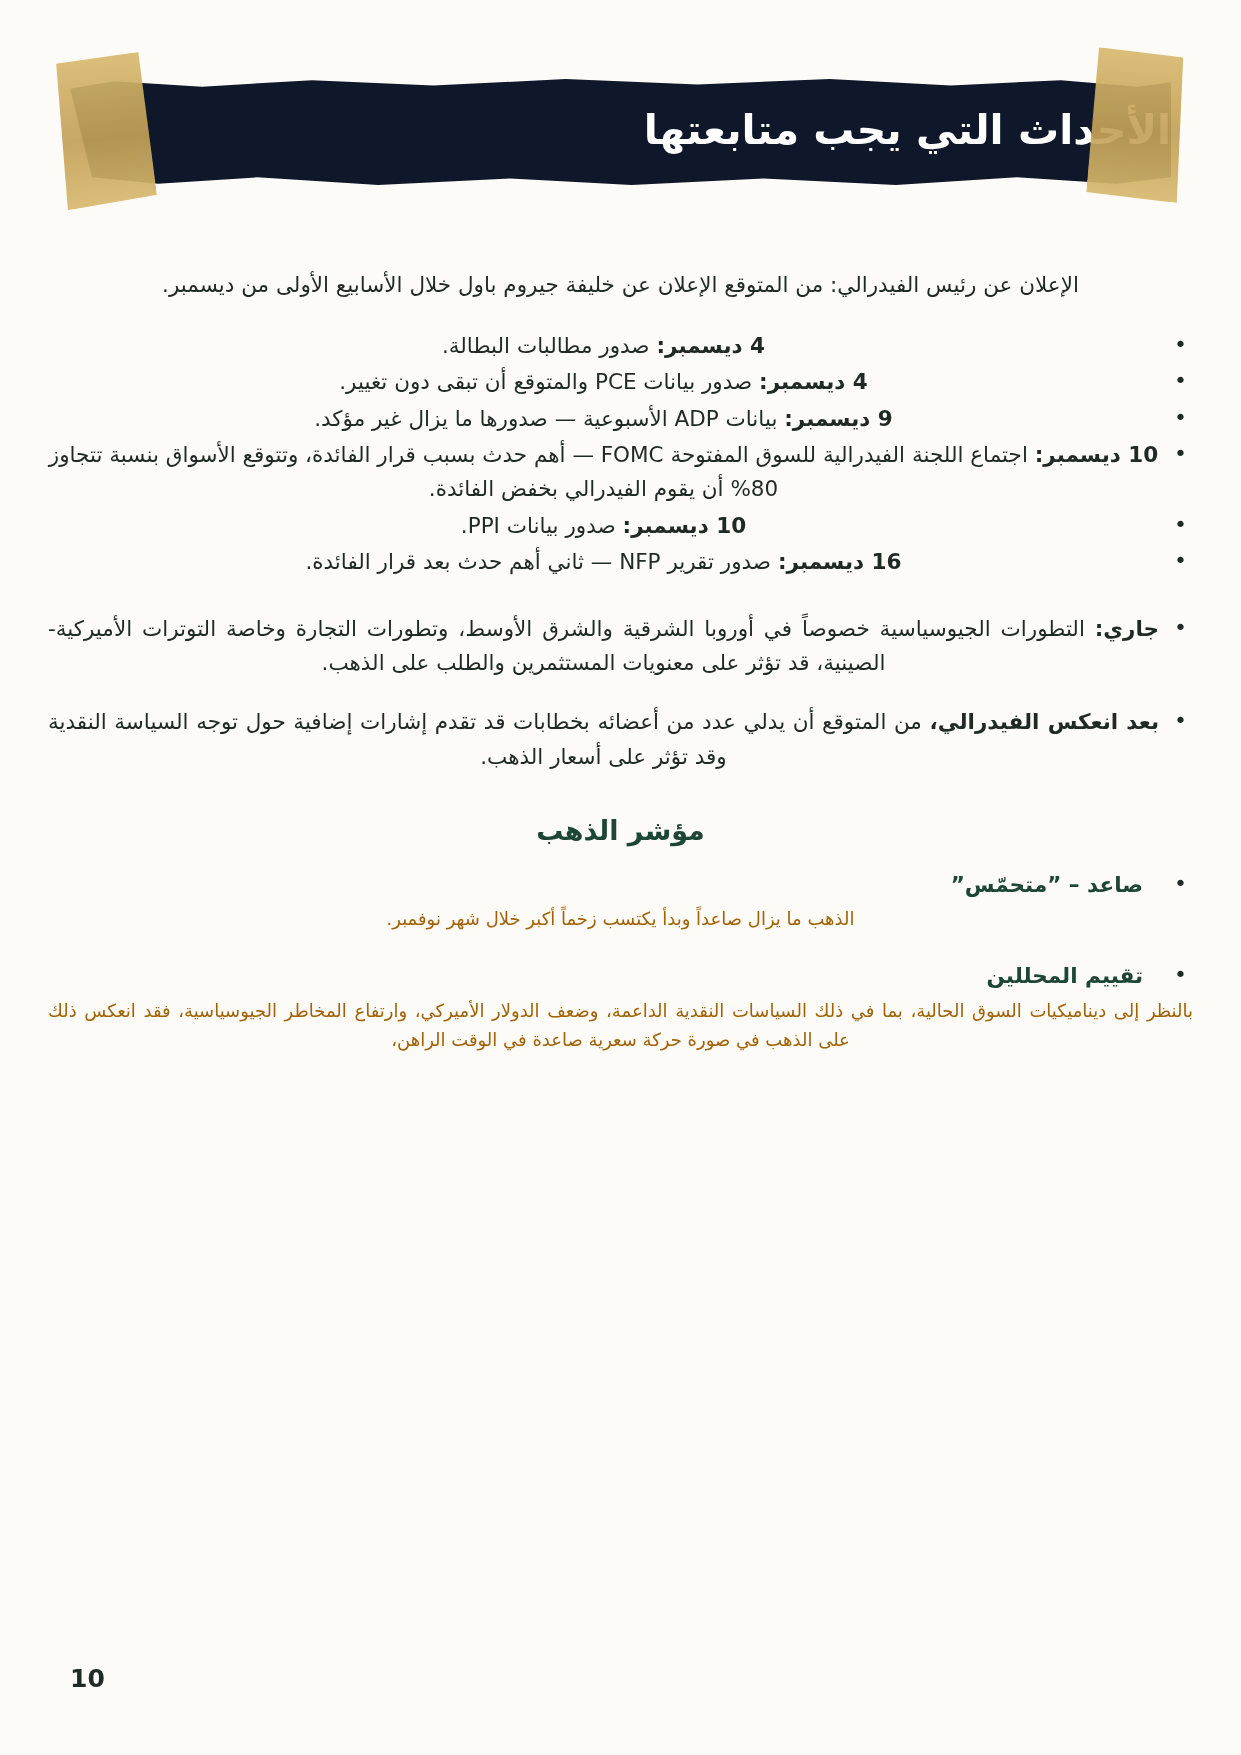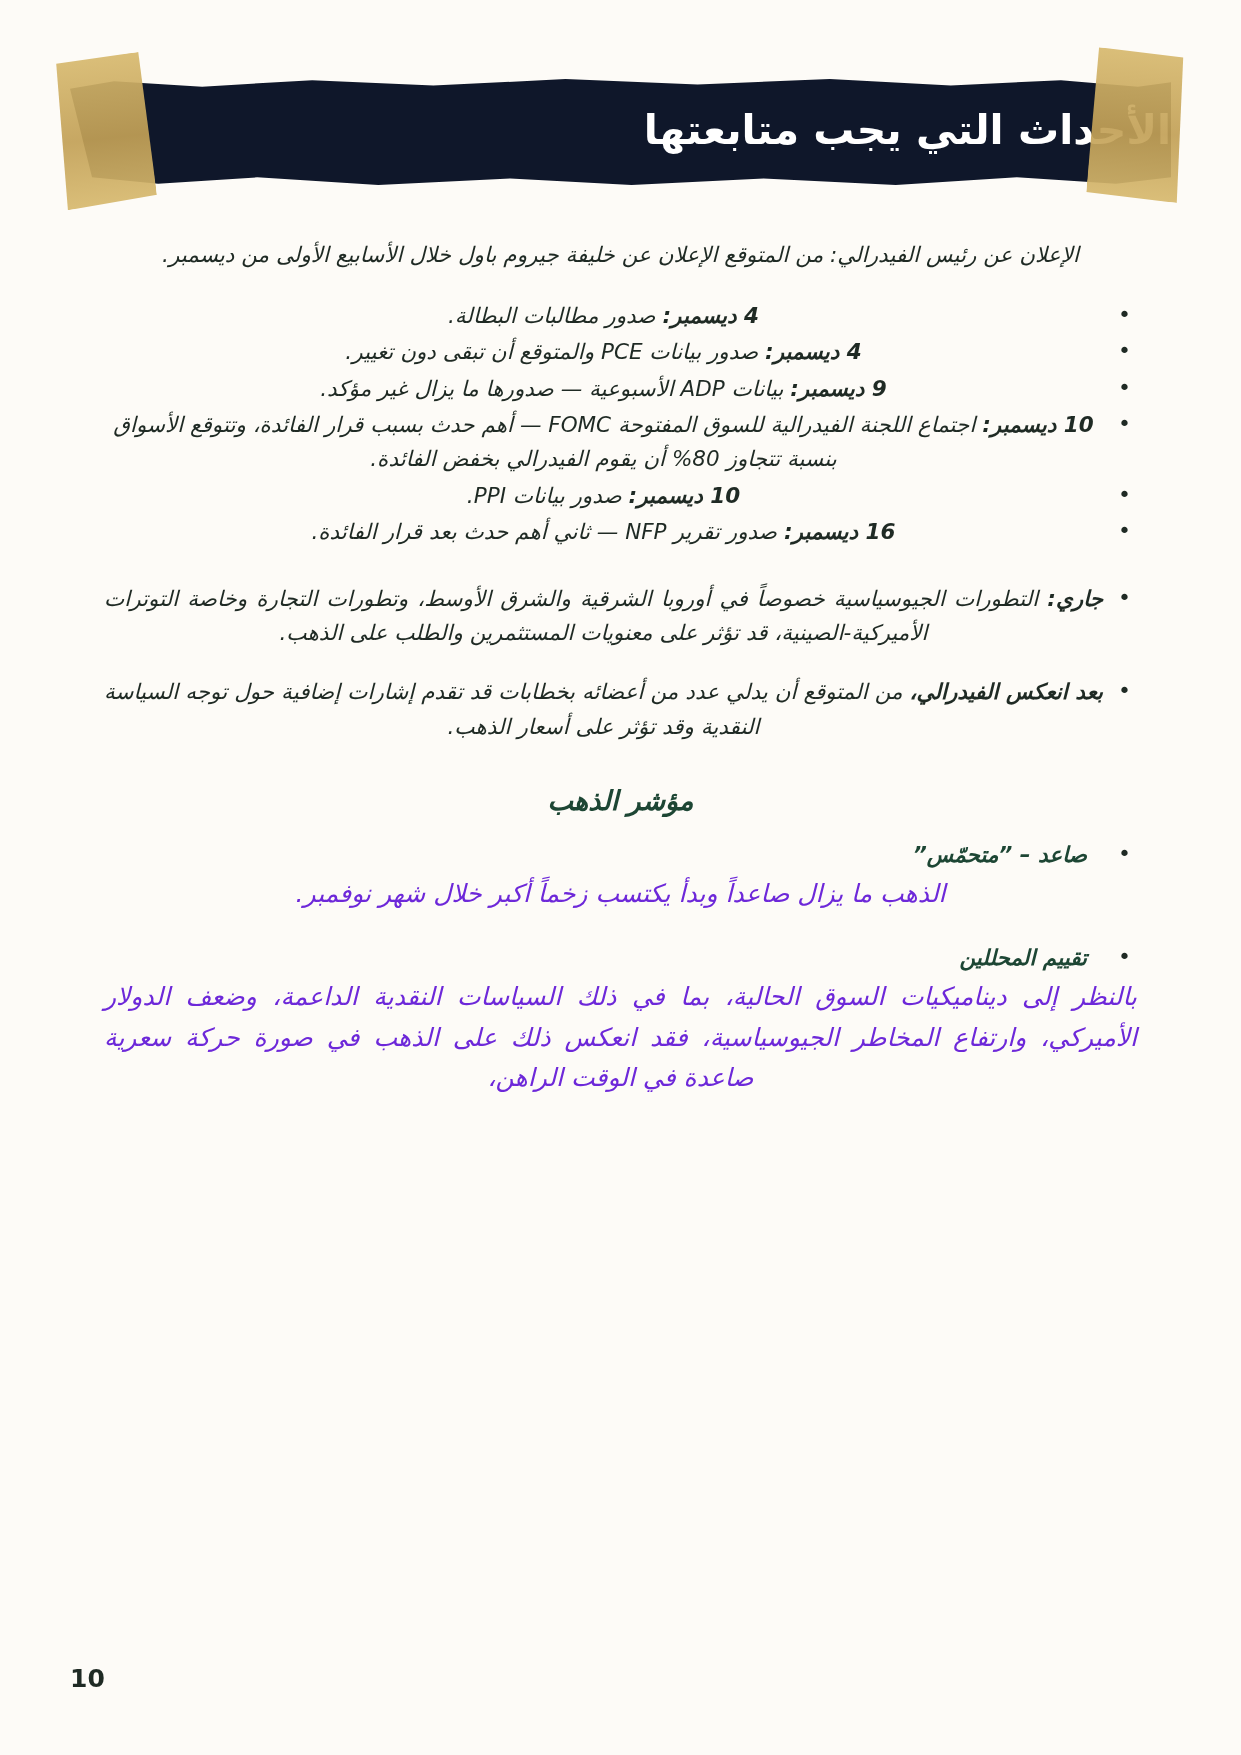--- a/index.html
+++ b/index.html
@@ -65,23 +65,22 @@
   .banner-title {
     color: #ffffff;
     font-size: 41px;
     font-weight: bold;
     letter-spacing: 0px;
     padding-bottom: 4px;
   }
 
   
   .content {
-    padding: 0 104px;
-    margin-top: 22px;
-    font-style: italic;
+    padding: 0 48px;
+    margin-top: 52px;
   }
   p.intro {
     font-size: 21.5px;
     line-height: 1.62;
     margin: 0 0 26px 0;
     text-align: justify;
     text-align-last: center;
   }
 
   ul.bullets {
@@ -142,23 +141,23 @@
   ul.bullets.indicator > li .head {
     display: block;
     font-weight: bold;
     color: #1d4634;
     font-size: 21.5px;
     text-align: right;
     margin-right: 16px;
   }
   ul.bullets.indicator > li .body {
     display: block;
-    font-size: 25px;
+    font-size: 18px;
     line-height: 1.62;
-    color: #6d28d9;
+    color: #a16207;
     text-align: justify;
     text-align-last: center;
     margin-top: 2px;
     padding-right: 0;
     margin-right: -34px;
   }
 
   .page-number {
     position: absolute;
     bottom: 62px;

